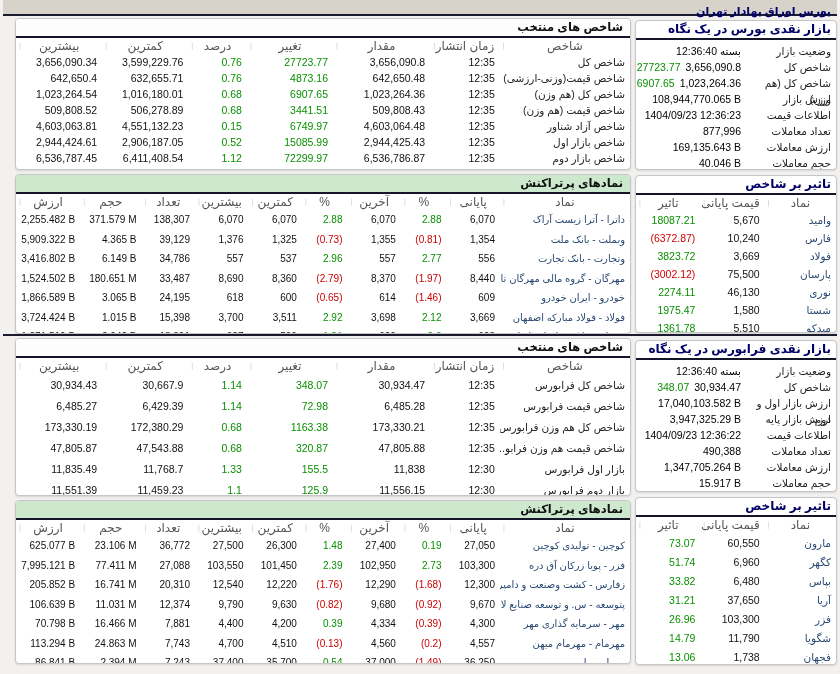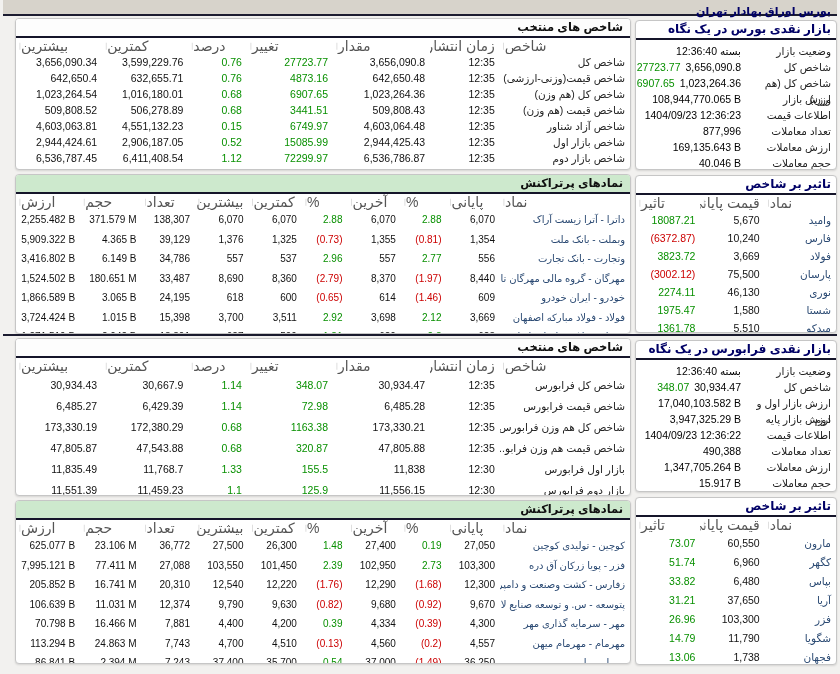--- a/index.html
+++ b/index.html
@@ -34,22 +34,22 @@
     padding:1px 5px 2px;border-bottom:2px solid #15152a;white-space:nowrap;
   }
   .section-strip{
     font-size:11.5px;font-weight:bold;color:#101010;
     padding:1px 7px 2px;border-bottom:2px solid #15152a;background:#fdfdfd;white-space:nowrap;
   }
   .section-strip.green-strip{background:#cde9cd;text-align:right;}
 
   table{width:100%;border-collapse:collapse;table-layout:fixed;}
   thead th{
-    font-weight:normal;color:#555;font-size:14px;height:16px;
-    padding:0 5px;text-align:left;position:relative;white-space:nowrap;overflow:hidden;
+    font-weight:normal;color:#555;font-size:12px;height:16px;
+    padding:0 5px;text-align:center;position:relative;white-space:nowrap;overflow:hidden;
   }
   thead th::after{
     content:"\2758";position:absolute;left:1px;top:4px;color:#cccccc;font-size:7px;
   }
   td{
     font-size:10.5px;color:#111;padding:0 5px;white-space:nowrap;overflow:hidden;
     text-align:right;vertical-align:middle;
   }
   td.num{direction:ltr;}
   .t-act td,.t-act2 td{font-size:10px;}

